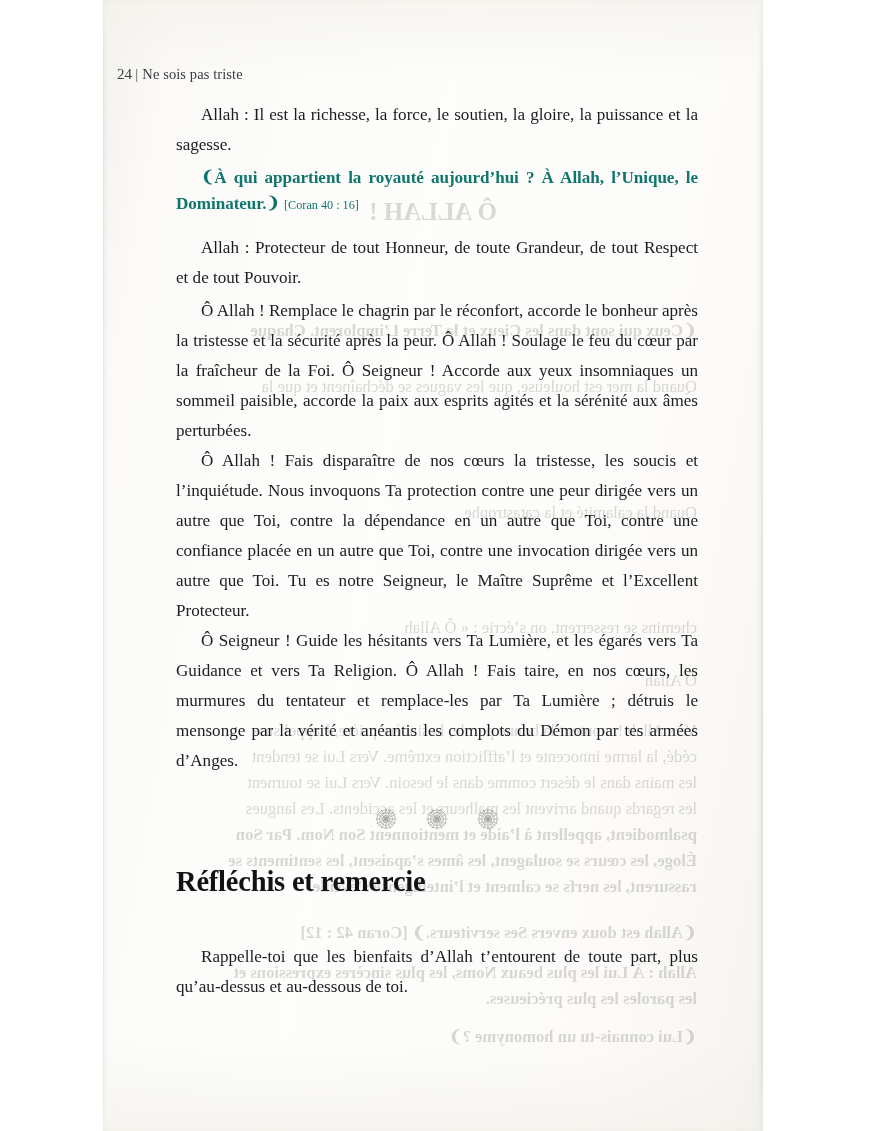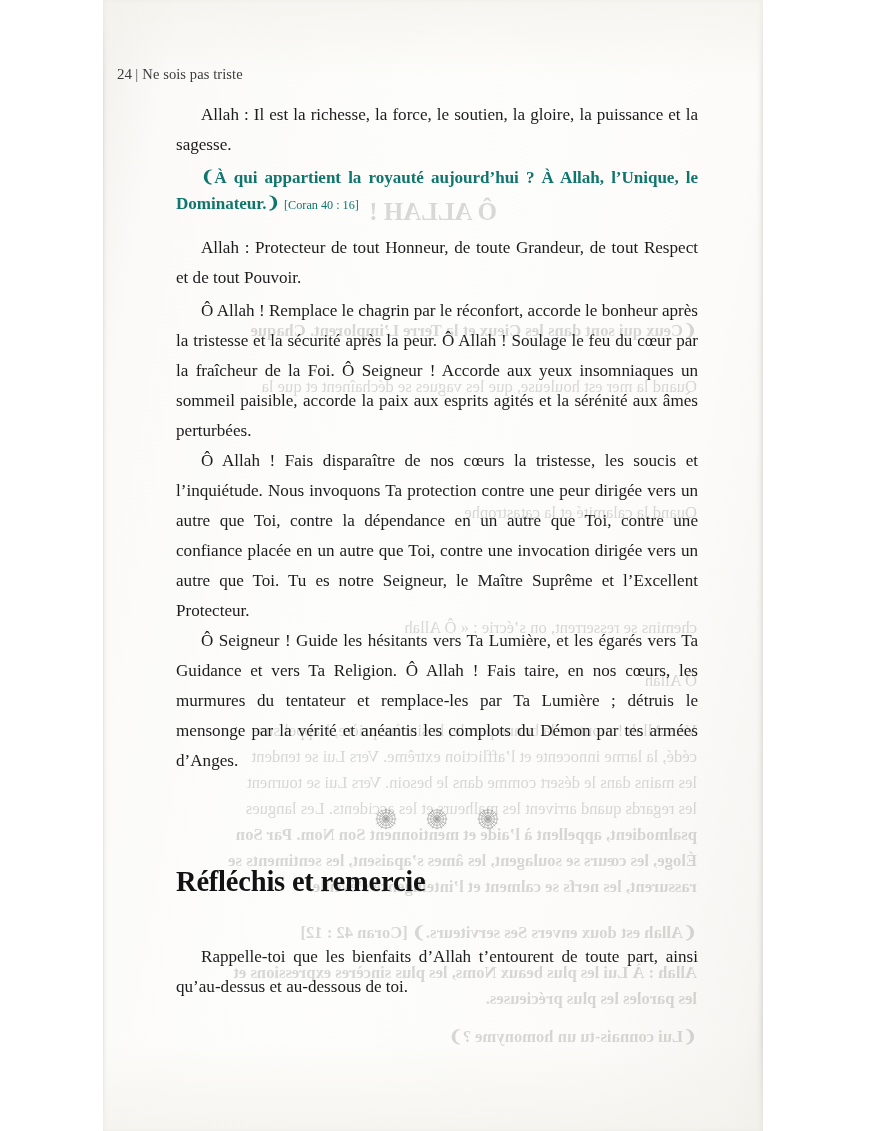--- a/index.html
+++ b/index.html
@@ -276,16 +276,16 @@
             </g>
           </g>
         </svg>
       </span>
     </div>
 
     <h2 class="section-title">Réfléchis et remercie</h2>
 
     <div class="after-title"></div>
 
-    <p class="body">Rappelle-toi que les bienfaits d’Allah t’entourent de toute part, ainsi qu’au-dessus et au-dessous de toi.</p>
+    <p class="body">Rappelle-toi que les bienfaits d’Allah t’entourent de toute part, plus qu’au-dessus et au-dessous de toi.</p>
 
   </div>
 </div>
 
 </body></html>

